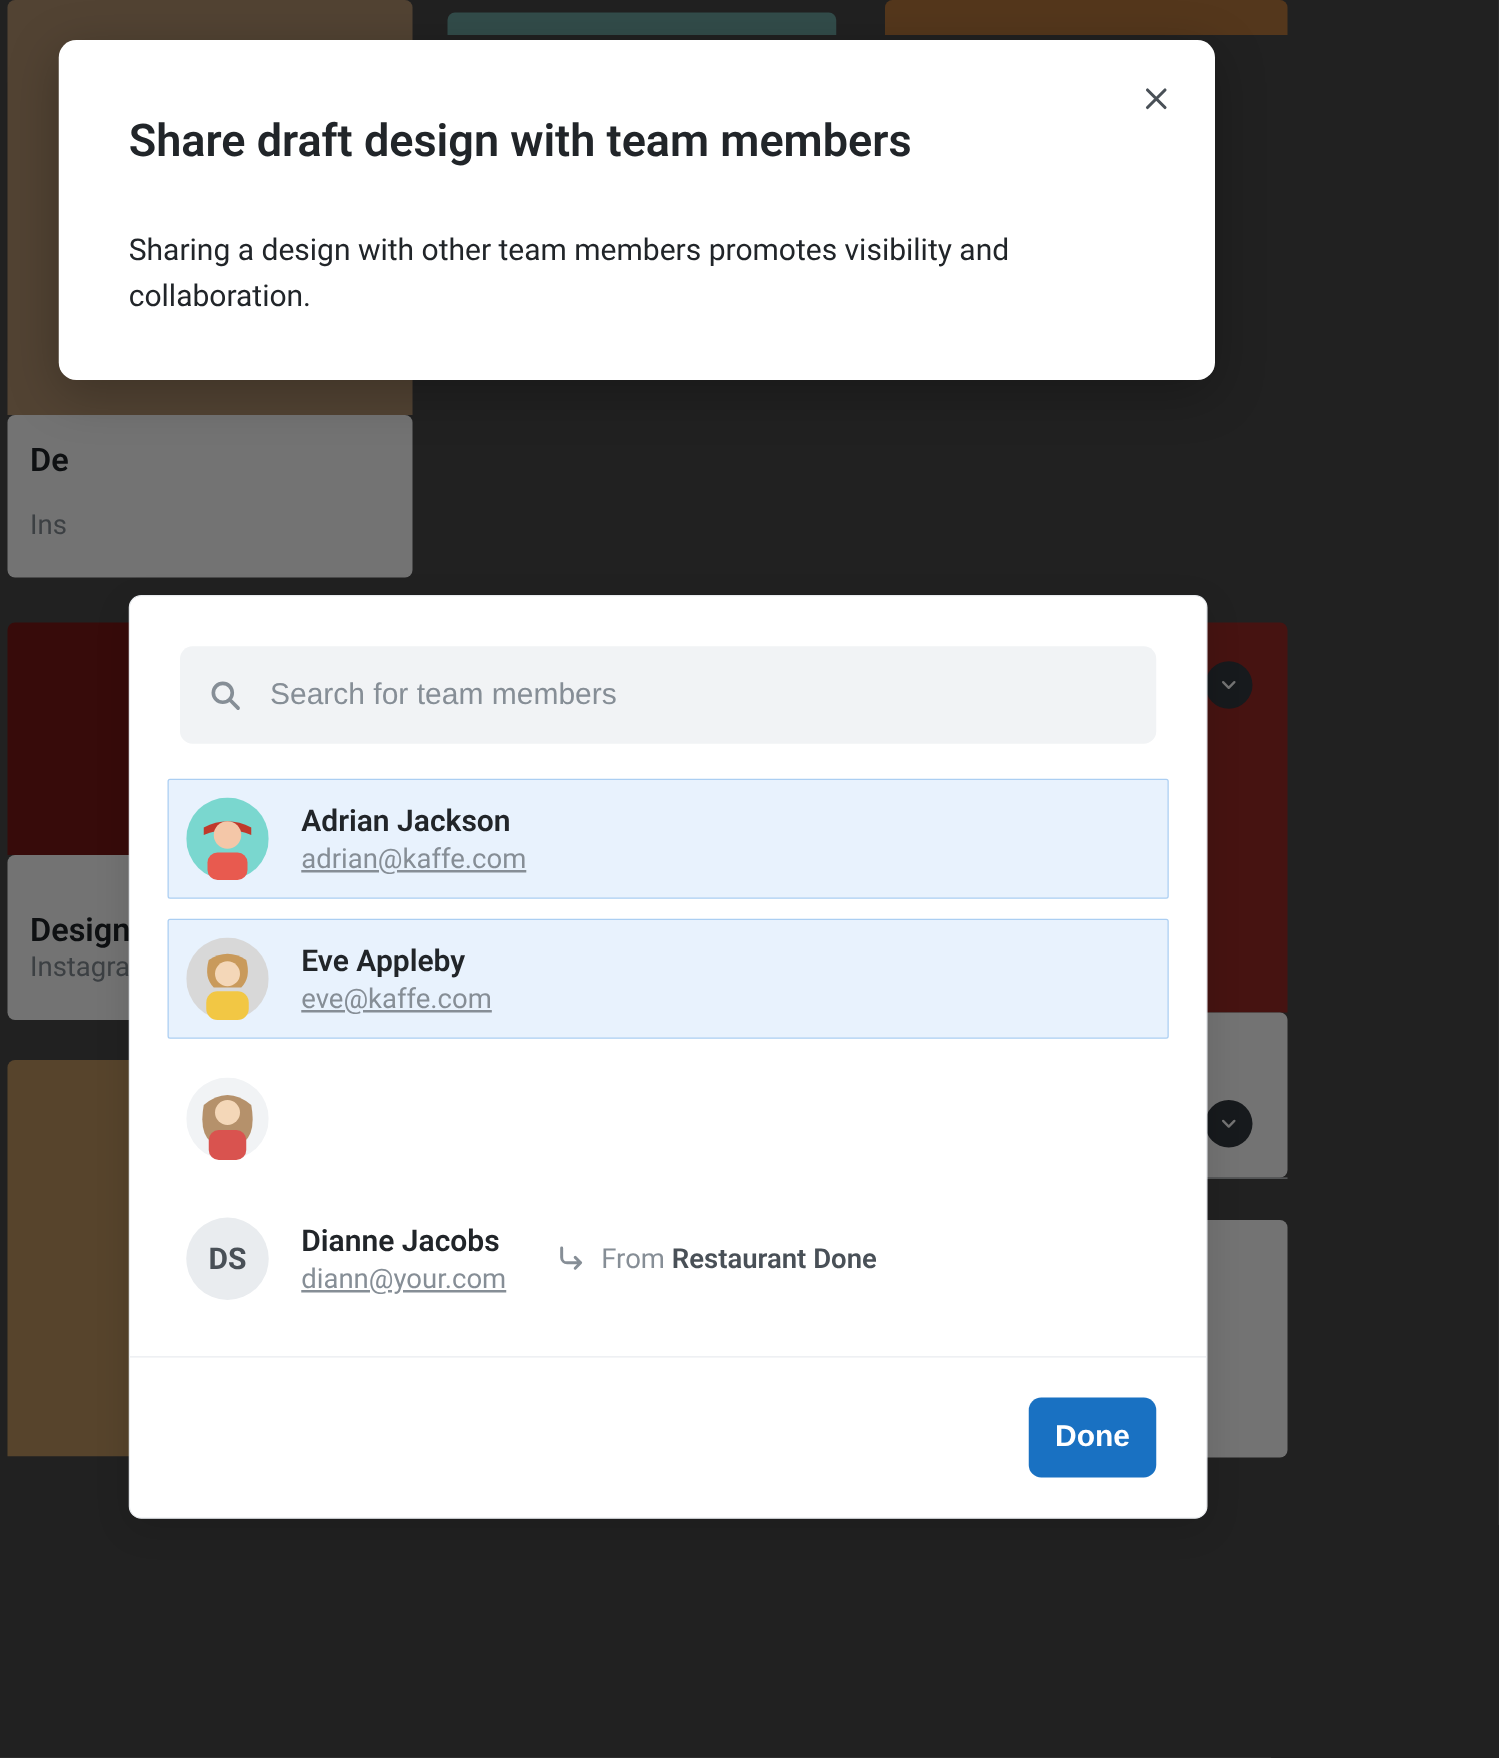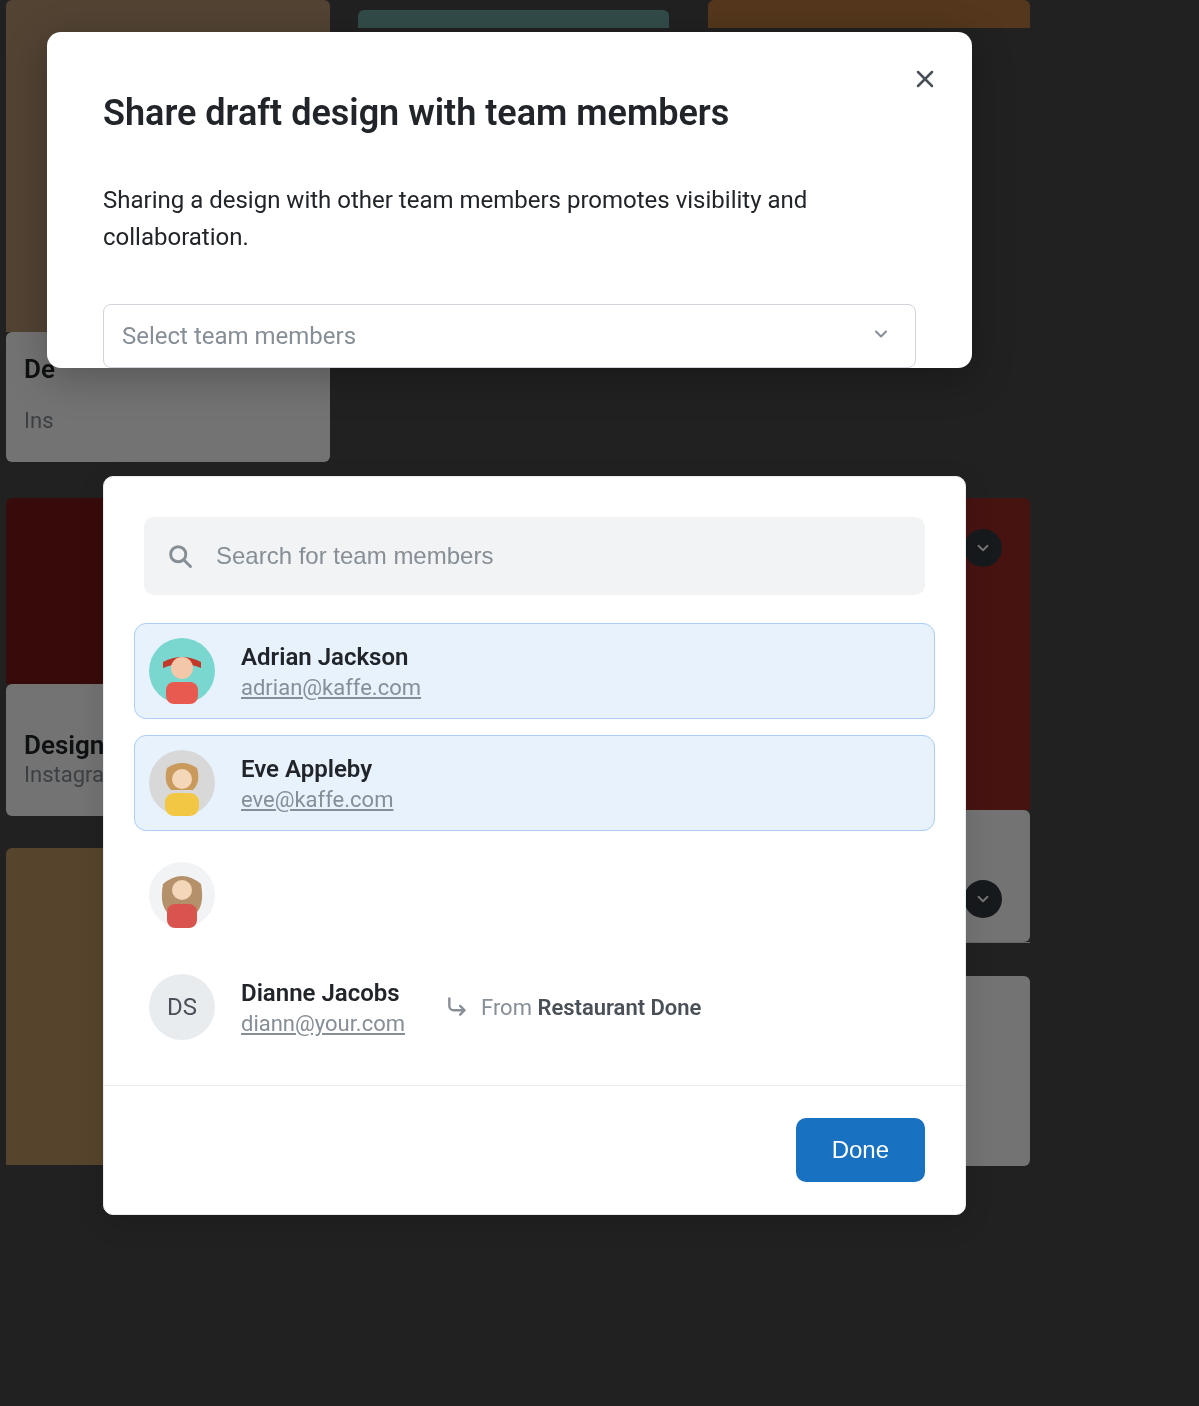--- a/index.html
+++ b/index.html
@@ -119,40 +119,40 @@
       width: 100%;
     }
     .search-input::placeholder { color: #868e96; }
     .member-list {
       padding: 0 30px 30px 30px;
     }
     .member-item {
       display: flex;
       align-items: center;
       padding: 14px 14px;
-      border-radius: 12px;
+      border-radius: 2px;
       margin-bottom: 16px;
       cursor: pointer;
       border: 1px solid transparent;
     }
     .member-item.selected {
       background: #e8f2fd;
       border: 1px solid #abcef2;
     }
     .member-item:last-child { margin-bottom: 0; }
     .avatar {
       width: 66px;
       height: 66px;
       border-radius: 50%;
       flex-shrink: 0;
       margin-right: 26px;
       display: flex;
       align-items: center;
       justify-content: center;
-      font-weight: 400;
+      font-weight: 700;
       font-size: 24px;
       color: #495057;
     }
     .avatar svg { width: 100%; height: 100%; }
     .member-info {
       display: flex;
       flex-direction: column;
       gap: 4px;
     }
     .member-name {
@@ -179,22 +179,22 @@
       border-top: 1px solid #e9ecef;
       padding: 32px 40px;
       display: flex;
       justify-content: flex-end;
     }
     .done-btn {
       background: #1971c2;
       color: #fff;
       border: none;
       font-size: 24px;
-      font-weight: 400;
-      padding: 18px 36px;
+      font-weight: 700;
+      padding: 18px 21px;
       border-radius: 10px;
       cursor: pointer;
     }
     .bg-label { position: absolute; font-size: 26px; font-weight: 600; color: #212529; }
     .bg-sub { position: absolute; font-size: 22px; color: #868e96; }
     .circle-btn {
       position: absolute;
       width: 38px; height: 38px;
       border-radius: 50%;
       background: #343a40;
@@ -243,28 +243,20 @@
   <div class="modal-header">
     <h1 class="modal-title">Share draft design with team members</h1>
     <button class="close-btn">
       <svg viewBox="0 0 24 24">
           <path d="M5 5l14 14M19 5L5 19" stroke="#495057" stroke-width="2.5" stroke-linecap="round"></path>
         </svg>
     </button>
   </div>
   <div class="modal-body">
     <p class="description">Sharing a design with other team members promotes visibility and collaboration.</p>
-    <div class="select-box">
-      <span class="select-placeholder">Select team members</span>
-      <span class="select-chevron">
-        <svg viewBox="0 0 24 24">
-            <path d="M6 9l6 6 6-6" stroke="#868e96" stroke-width="2.5" fill="none" stroke-linecap="round" stroke-linejoin="round"></path>
-          </svg>
-      </span>
-    </div>
   </div>
 
   <div class="dropdown">
     <div class="search-wrapper">
       <svg viewBox="0 0 24 24">
           <circle cx="10.5" cy="10.5" r="6.5" stroke="#868e96" stroke-width="2.5" fill="none"></circle>
           <path d="M16 16l5 5" stroke="#868e96" stroke-width="2.5" stroke-linecap="round"></path>
         </svg>
       <input class="search-input" placeholder="Search for team members" style="">
     </div>

